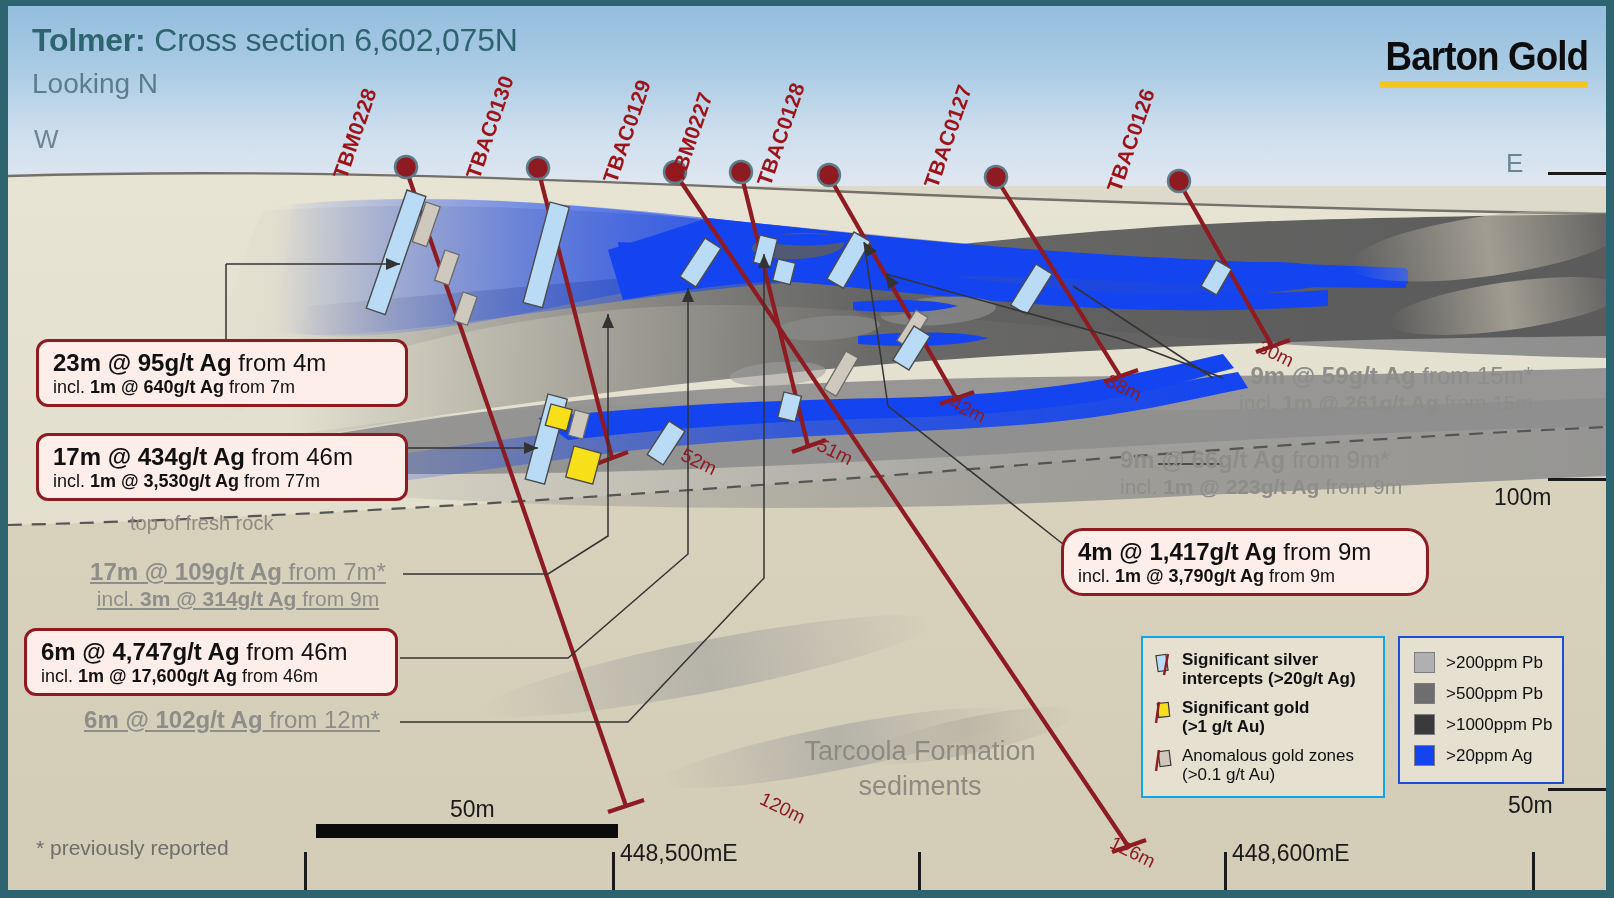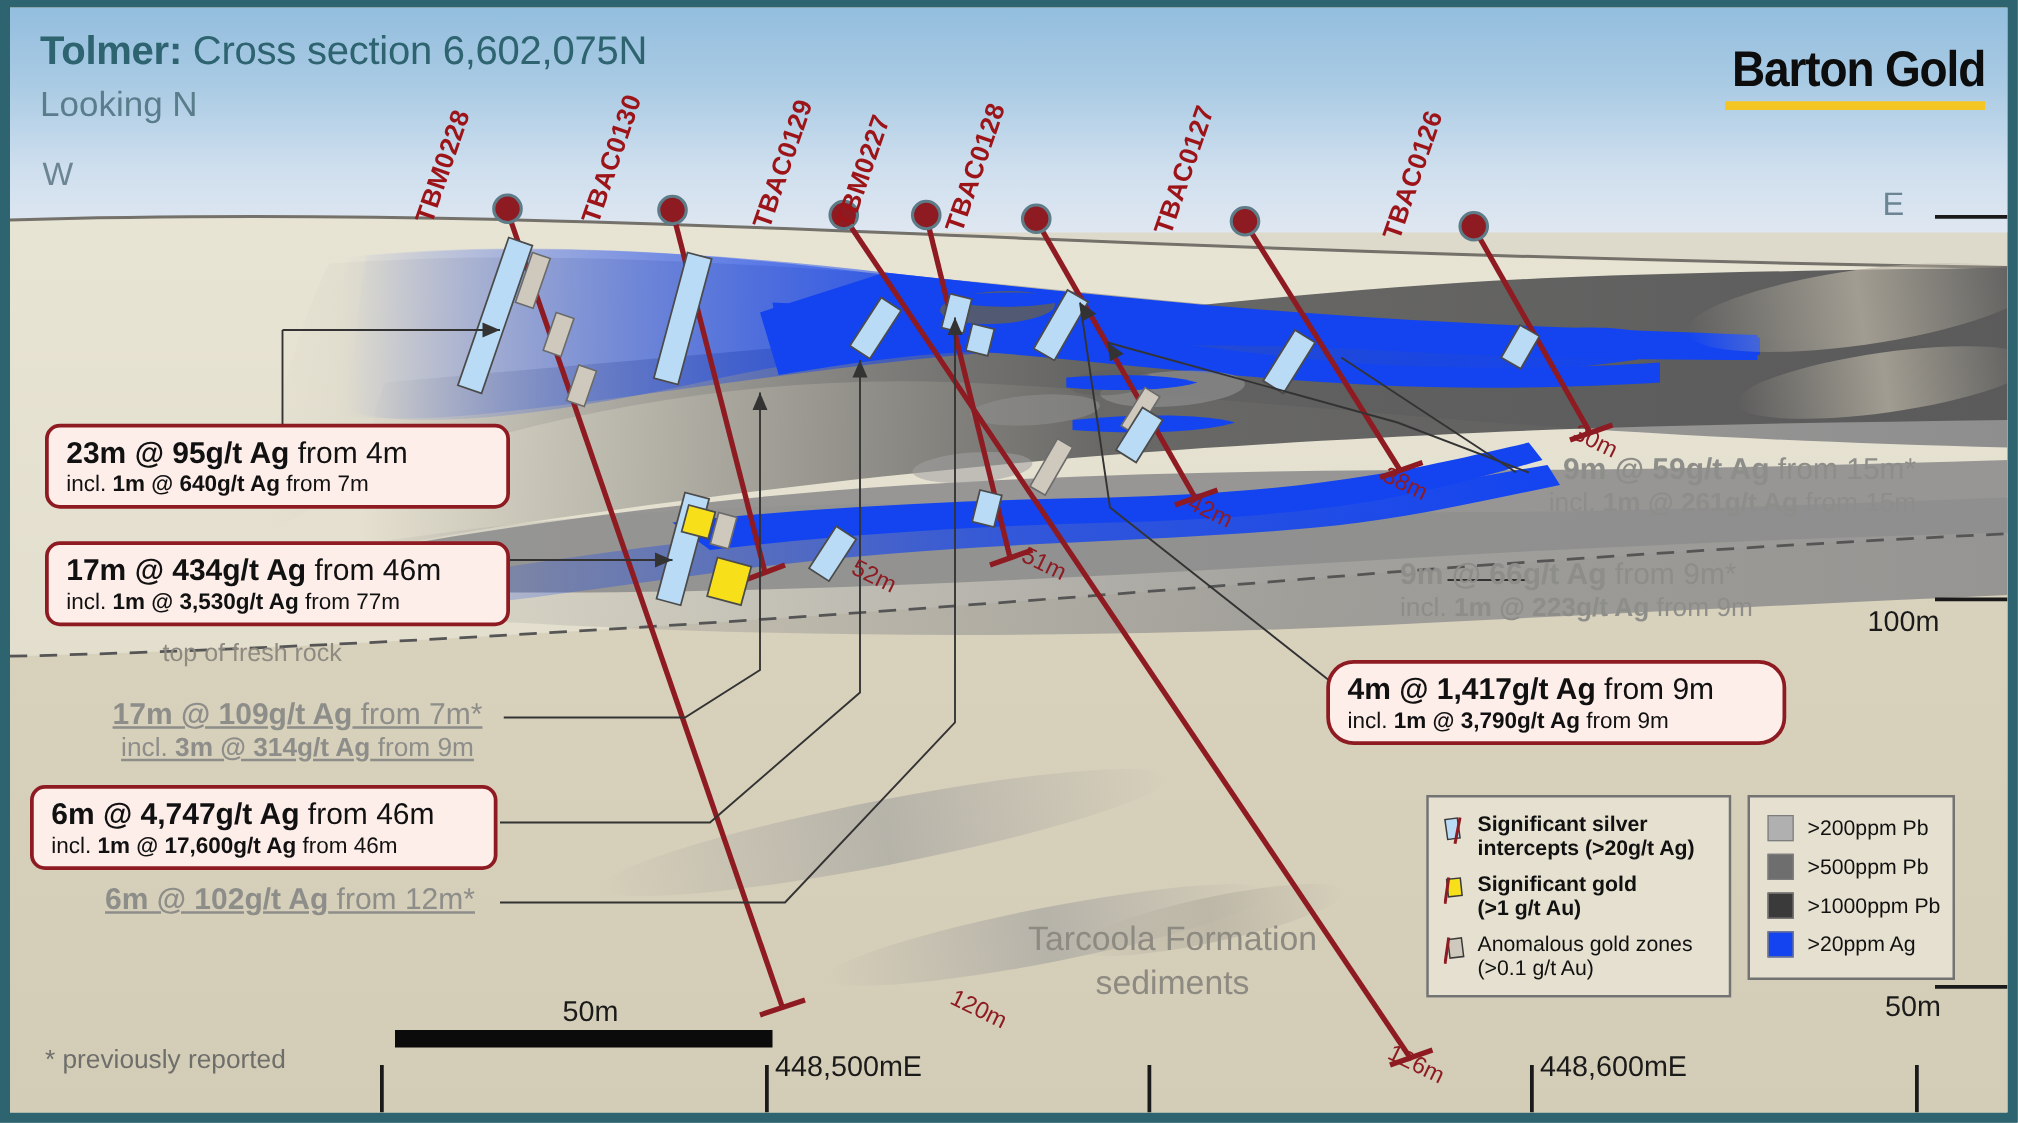--- a/index.html
+++ b/index.html
@@ -41,42 +41,42 @@
   .right{text-align:right;}
 
   
   .holelbl{position:absolute;color:#9c1418;font-weight:700;font-size:21px;white-space:nowrap;
            transform-origin:left bottom;letter-spacing:.3px;}
   .depthlbl{position:absolute;color:#8e1b22;font-size:19px;white-space:nowrap;
             transform-origin:left top;font-weight:400;}
 
   
   #legendA{left:1133px;top:630px;width:244px;height:162px;background:#e5e0d0;
-           border:2px solid #737373;box-sizing:border-box;padding:12px 22px 0 12px;}
+           border:2px solid #0ea5e9;box-sizing:border-box;padding:12px 22px 0 12px;}
   .lgrow{display:flex;align-items:flex-start;margin-bottom:9px;}
   .lgico{width:20px;flex:0 0 20px;margin-right:7px;margin-top:2px;position:relative;height:26px;}
   .lgtxt{font-size:17px;line-height:1.14;color:#111;}
   .lgtxt.bold{font-weight:700;}
 
   #legendB{left:1390px;top:630px;width:166px;height:148px;background:#e5e0d0;
-           border:2px solid #737373;box-sizing:border-box;padding:14px 0 0 14px;}
+           border:2px solid #1d4ed8;box-sizing:border-box;padding:14px 0 0 14px;}
   .kbrow{display:flex;align-items:center;margin-bottom:10px;}
   .swatch{width:21px;height:21px;margin-right:11px;border:1px solid #7d7d7d;box-sizing:border-box;}
   .kbtxt{font-size:17px;color:#111;}
 
   
   #scaletext{left:442px;top:790px;font-size:23px;color:#1a1a1a;}
   #scalebar{left:308px;top:818px;width:302px;height:14px;background:#0b0b0b;}
   .tick{position:absolute;width:3px;background:#1a1a1a;}
   .axislbl{position:absolute;font-size:23px;color:#1a1a1a;white-space:nowrap;}
   .elevlbl{position:absolute;font-size:23px;color:#1a1a1a;white-space:nowrap;}
   .elevtick{position:absolute;height:3px;background:#1a1a1a;}
 
   #prevrep{left:28px;top:830px;font-size:21px;color:#6e6e6a;}
-  #tarcoola{left:808px;top:728px;width:244px;text-align:center;font-size:27px;color:#8d8a82;line-height:1.28;}
+  #tarcoola{left:790px;top:728px;width:244px;text-align:center;font-size:27px;color:#8d8a82;line-height:1.28;}
   #freshlbl{left:122px;top:506px;font-size:20px;color:#8d8a82;}
 </style>
 </head>
 <body>
 
 <div id="root">
 <div id="frame">
 
   <div class="abs" id="sky"></div>
 

